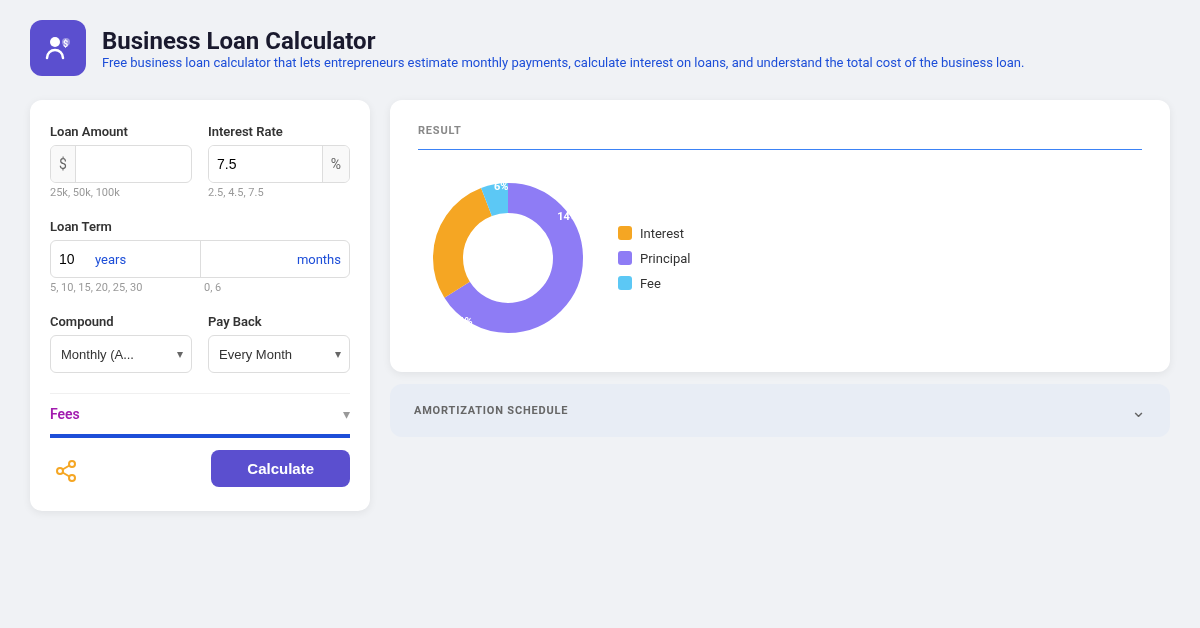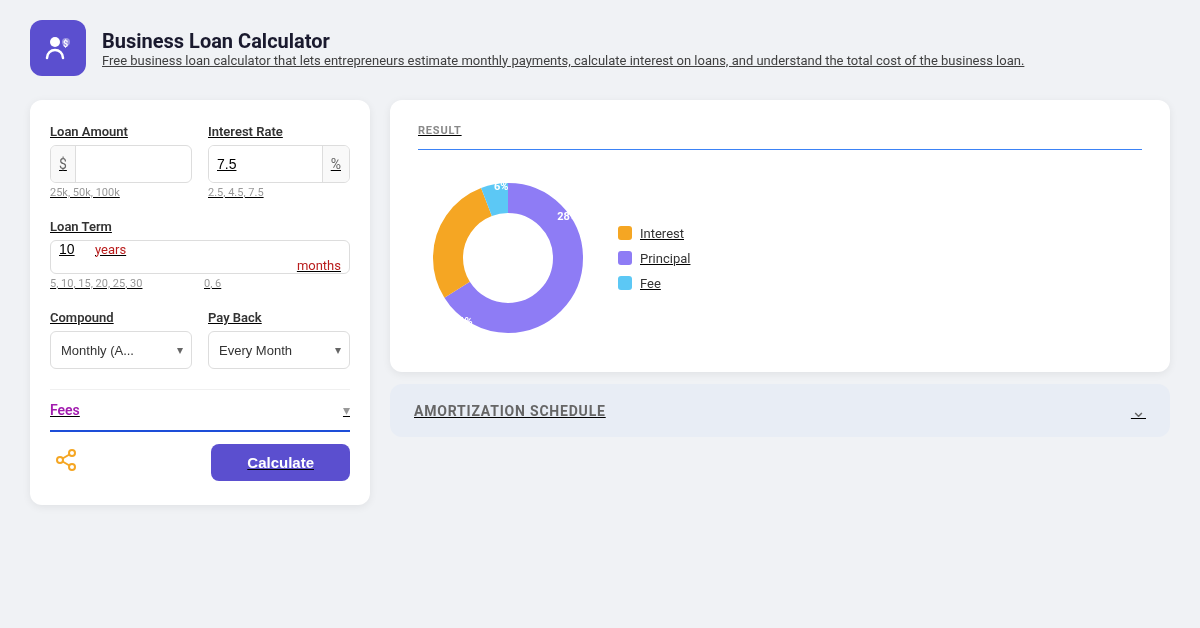--- a/index.html
+++ b/index.html
@@ -19,34 +19,32 @@
       width: 56px;
       height: 56px;
       background: #5b4fcf;
       border-radius: 12px;
       display: flex;
       align-items: center;
       justify-content: center;
     }
     .header-icon svg { width: 32px; height: 32px; }
     .header-text h1 {
-      font-size: 20px;
+      font-size: 24px;
       font-weight: 700;
       color: #1a1a2e;
     }
     .header-text p {
       font-size: 13px;
-      color: #404040;
+      color: #1d4ed8;
       margin-top: 0;
-      text-decoration: underline;
     }
     .main-content {
       display: flex;
       gap: 20px;
-      text-decoration: underline;
     }
     
     .left-panel {
       background: #fff;
       border-radius: 12px;
       padding: 24px 20px;
       width: 340px;
       min-width: 340px;
       box-shadow: 0 2px 8px rgba(0,0,0,0.07);
     }
@@ -102,38 +100,37 @@
       color: #999;
       margin-top: 3px;
     }
     
     .term-row {
       display: flex;
       gap: 0;
       border: 1px solid #ddd;
       border-radius: 6px;
       overflow: hidden;
-      flex-direction: column;
     }
     .term-input-wrap {
       flex: 1;
       display: flex;
       align-items: center;
       padding: 0 8px;
       height: 36px;
     }
     .term-input-wrap input {
       border: none;
       outline: none;
       font-size: 14px;
       width: 40px;
     }
     .term-unit {
       font-size: 13px;
-      color: #b91c1c;
+      color: #1d4ed8;
     }
     .term-divider {
       width: 1px;
       background: #ddd;
     }
     .term-hints {
       display: flex;
       gap: 8px;
     }
     .term-hint { flex: 1; }
@@ -181,24 +178,24 @@
       cursor: pointer;
     }
     .fees-label {
       font-size: 14px;
       color: #a21caf;
       font-weight: 600;
     }
     
     .bottom-bar {
       display: flex;
-      align-items: flex-start;
+      align-items: flex-end;
       justify-content: space-between;
       padding-top: 12px;
-      border-top: 2px solid #1d4ed8;
+      border-top: 4px solid #1d4ed8;
     }
     .share-icon {
       width: 32px;
       height: 32px;
       display: flex;
       align-items: center;
       justify-content: center;
       cursor: pointer;
     }
     .calc-btn {
@@ -288,21 +285,21 @@
     .amort-card {
       background: #e8edf5;
       border-radius: 12px;
       padding: 16px 24px;
       display: flex;
       align-items: center;
       justify-content: space-between;
       cursor: pointer;
     }
     .amort-label {
-      font-size: 14px;
+      font-size: 11px;
       font-weight: 700;
       color: #666;
       letter-spacing: 0.8px;
       text-transform: uppercase;
     }
     .amort-chevron {
       font-size: 18px;
       color: #666;
     }
   </style>
@@ -427,21 +424,21 @@
 
               <circle cx="90" cy="90" r="60" fill="none" stroke="#8e7cf5" stroke-width="30" stroke-dasharray="248.81 128.18" stroke-dashoffset="0"></circle>
 
               <circle cx="90" cy="90" r="60" fill="none" stroke="#f5a623" stroke-width="30" stroke-dasharray="105.56 271.43" stroke-dashoffset="-248.81"></circle>
 
               <circle cx="90" cy="90" r="60" fill="none" stroke="#5cc8f5" stroke-width="30" stroke-dasharray="22.62 354.37" stroke-dashoffset="-354.37"></circle>
               <circle cx="90" cy="90" r="44" fill="white"></circle>
             </svg>
             
             <div style="position:absolute;top:0;left:0;width:100%;height:100%;pointer-events:none;">
-              <span style="position:absolute;top:42px;right:20px;font-size:11px;font-weight:700;color:#fff;">28%</span>
+              <span style="position:absolute;top:42px;right:20px;font-size:11px;font-weight:700;color:#fff;">14%</span>
               <span style="position:absolute;top:12px;left:76px;font-size:11px;font-weight:700;color:#fff;">6%</span>
               <span style="position:absolute;bottom:20px;left:34px;font-size:11px;font-weight:700;color:#fff;">66%</span>
             </div>
           </div>
           <div class="legend">
             <div class="legend-item">
               <div class="legend-dot" style="background:#f5a623;"></div>
               <span>Interest</span>
             </div>
             <div class="legend-item">

